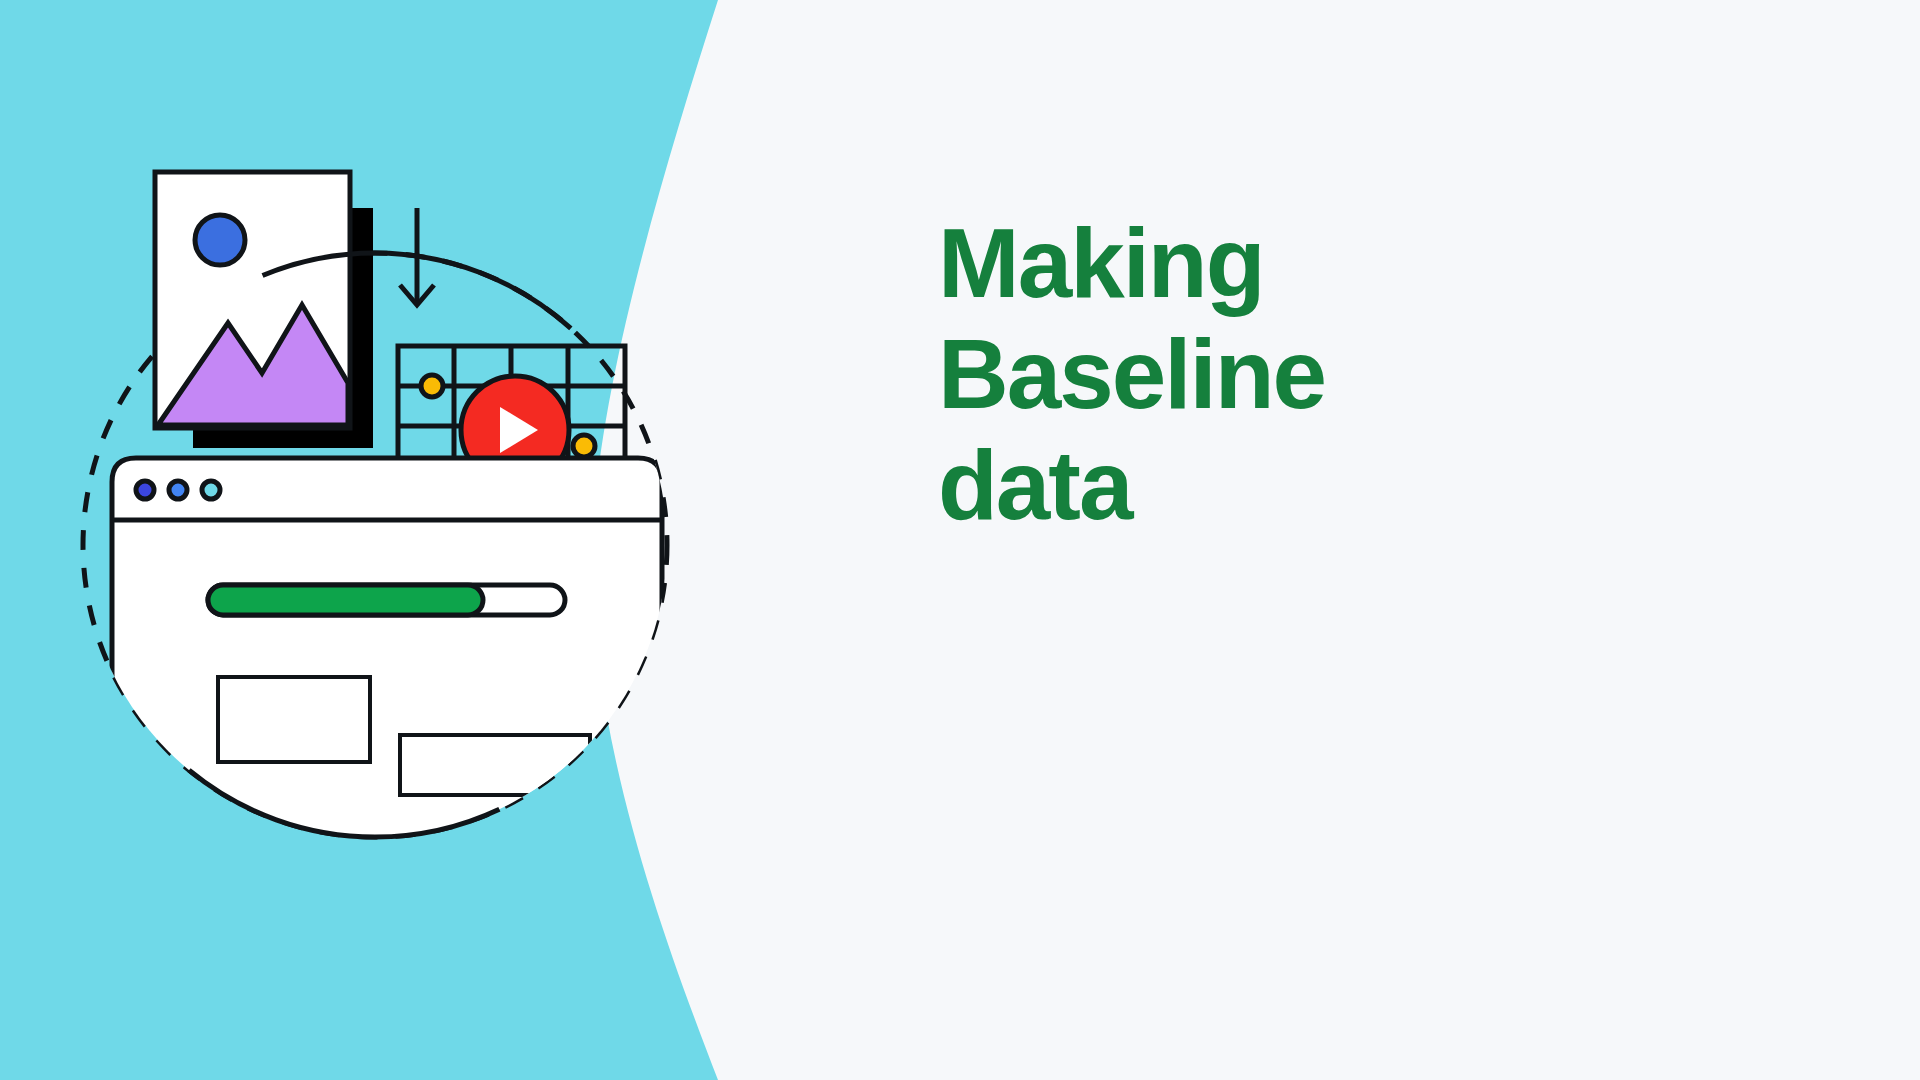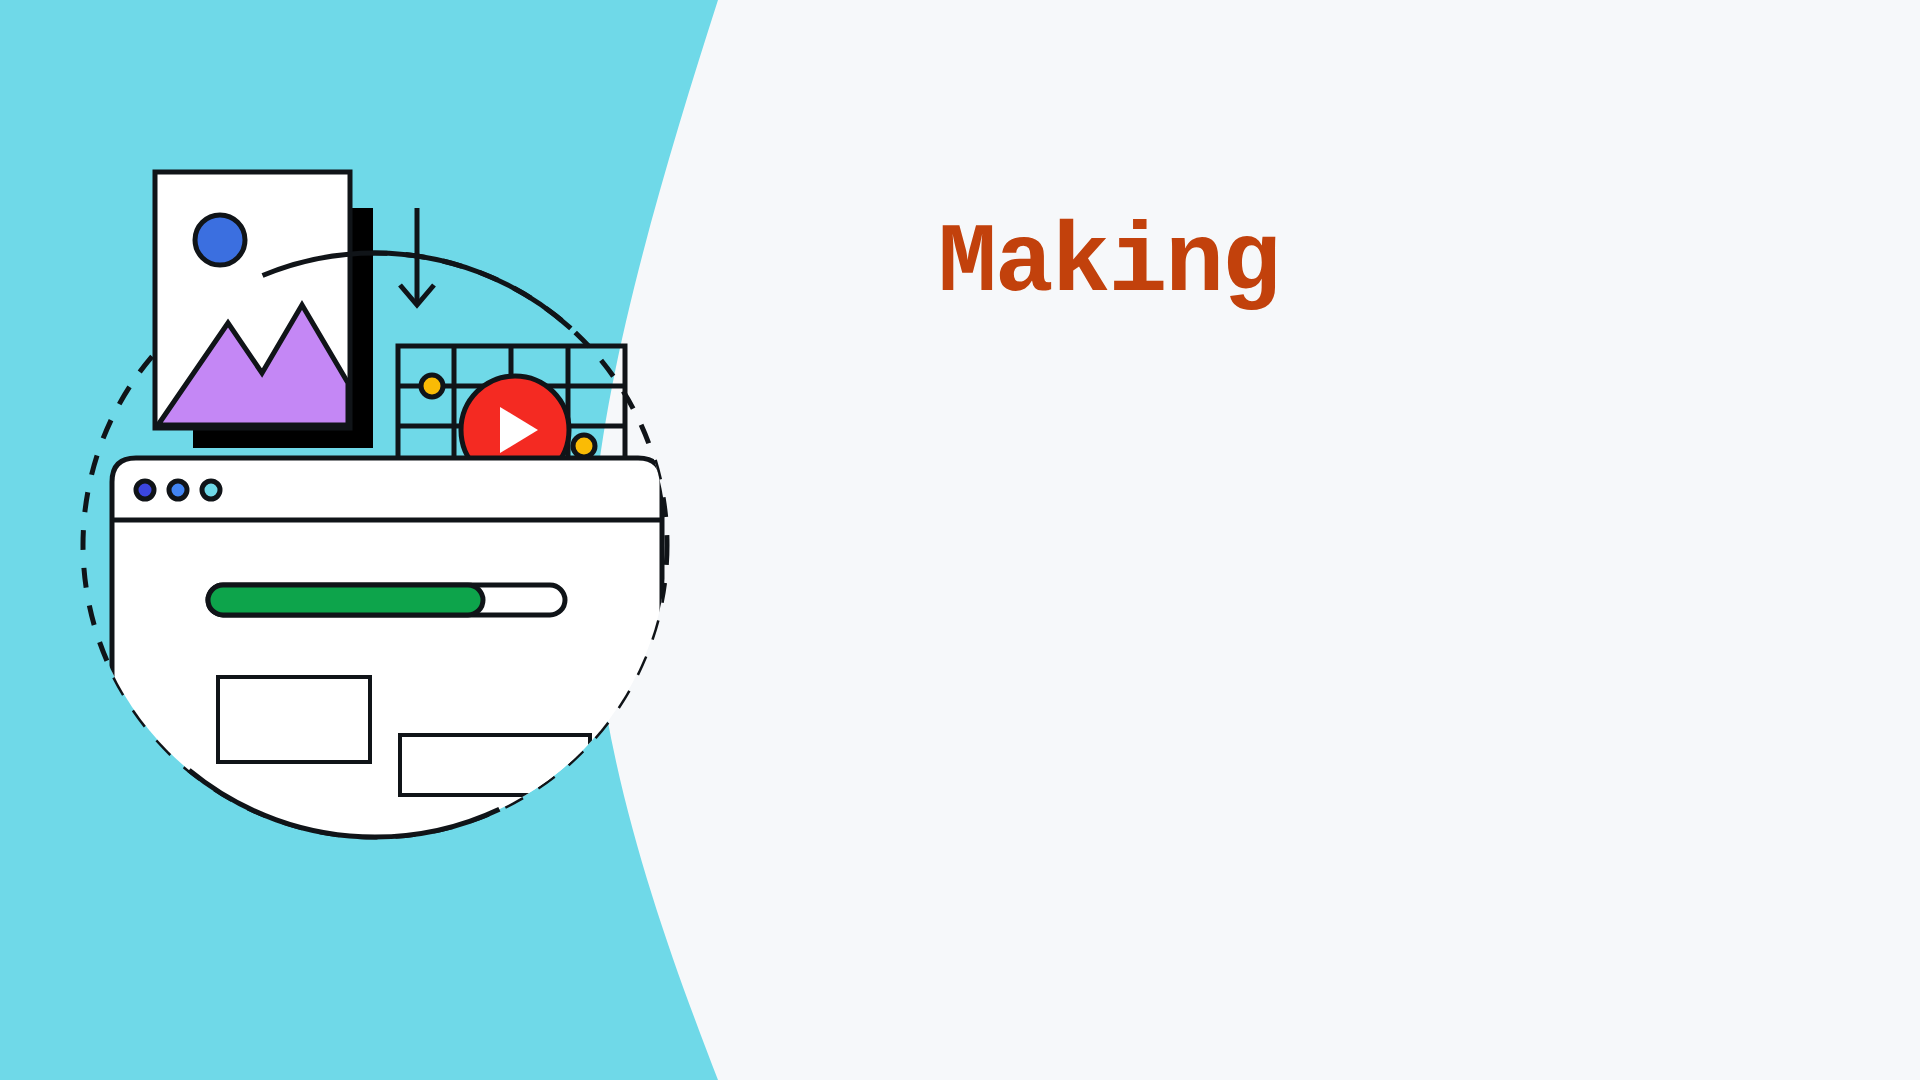--- a/index.html
+++ b/index.html
@@ -35,26 +35,26 @@
   .illustration svg { display:block; overflow:visible; }
 
   
   .headline-wrap {
     position:absolute;
     left:938px;
     top:208px;
     width:860px;
   }
   .headline {
-    font-family:Liberation Mono, monospace;
+    font-family:Liberation Sans, sans-serif;
     font-size:98px;
     line-height:111px;
     font-weight:bold;
     letter-spacing:-2.0px;
-    color:#c2410c;
+    color:#15803d;
     word-spacing:2px;
   }
 </style>
 </head>
 <body>
 
 <div class="hero">
 
   <div class="teal-panel">
     <svg width="830" height="1080" viewBox="0 0 830 1080" xmlns="http://www.w3.org/2000/svg">
@@ -136,16 +136,18 @@
       </g>
 
       <circle cx="295" cy="415" r="292" fill="none" stroke="#101418" stroke-width="5" stroke-dasharray="330 600" stroke-dashoffset="-330"></circle>
 
     </svg>
   </div>
 
   <div class="headline-wrap">
     <div class="headline">
       <div>Making</div>
+      <div>Baseline</div>
+      <div>data</div>
     </div>
   </div>
 
 </div>
 
 </body></html>

